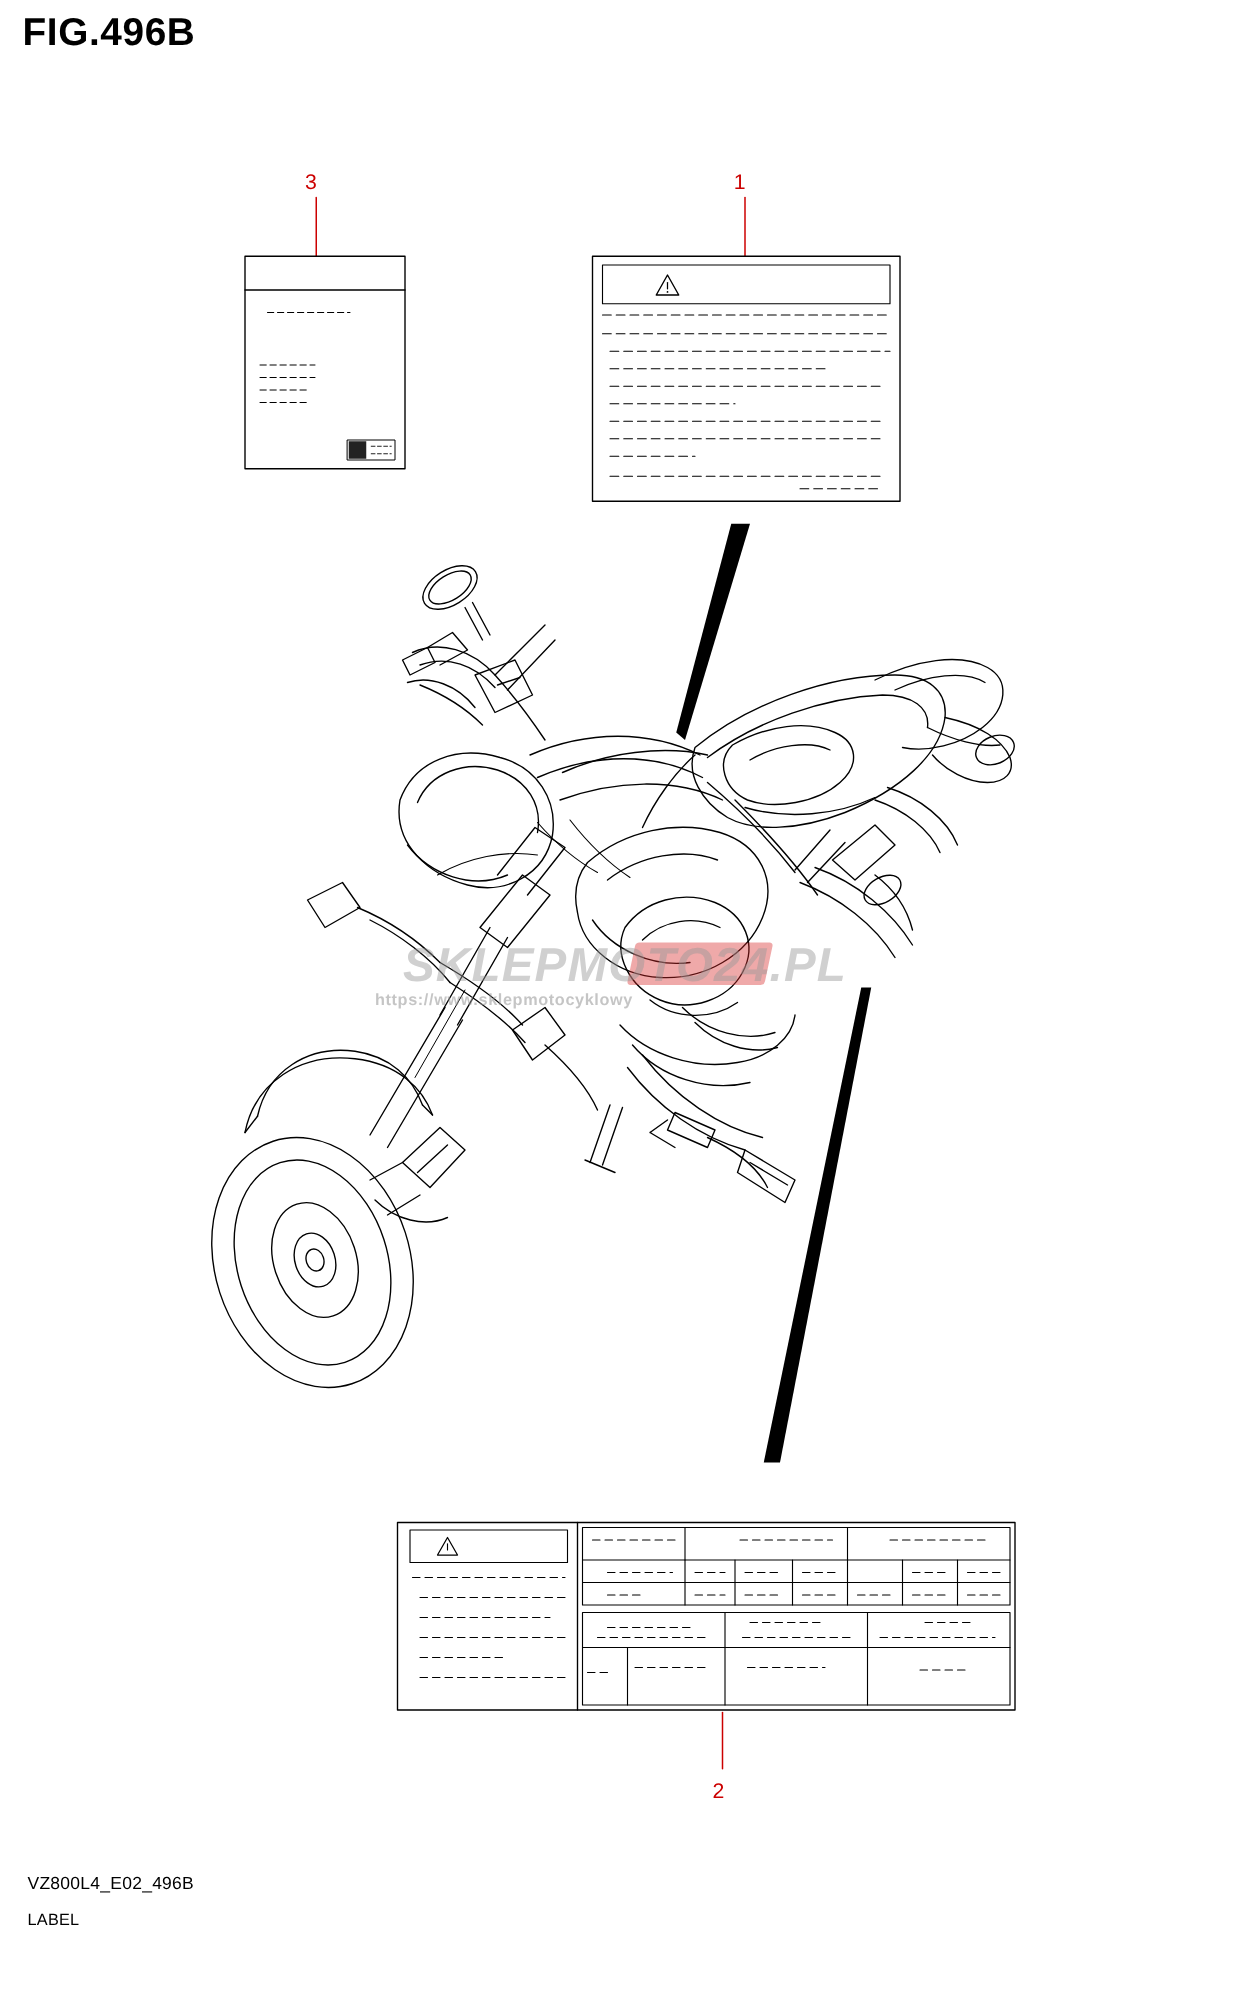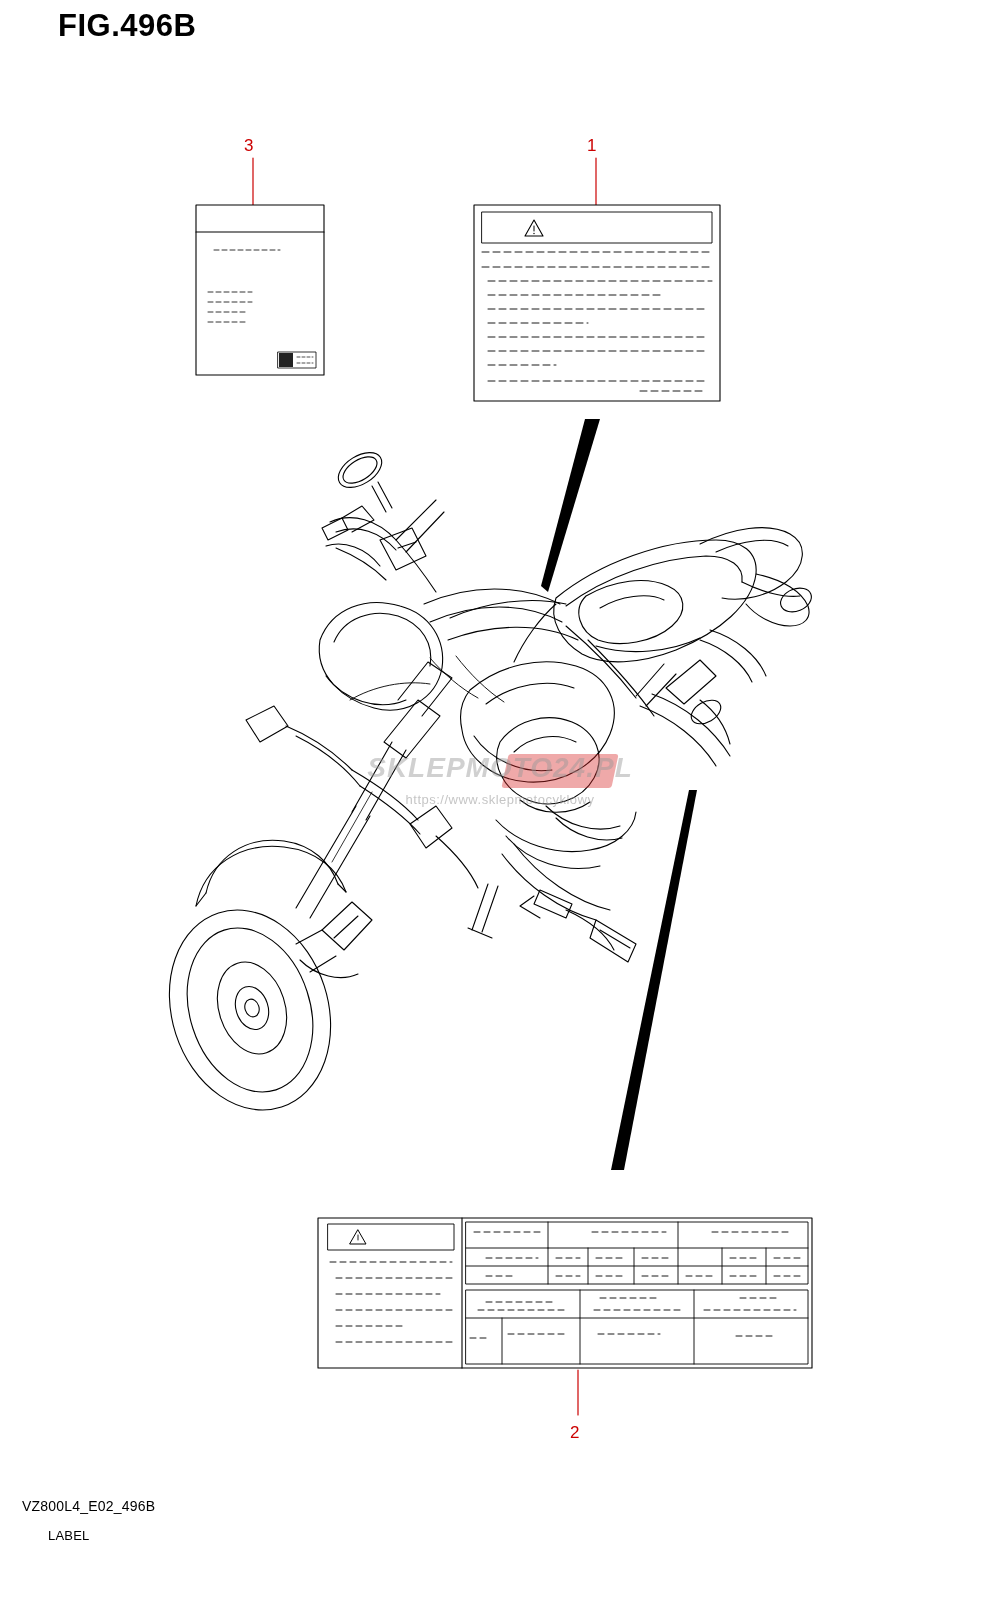--- a/index.html
+++ b/index.html
@@ -15,36 +15,34 @@
     color: #000000;
     overflow: hidden;
   }
   #fig-title {
     position: absolute;
     left: 18px;
     top: 8px;
     font-size: 31px;
     font-weight: bold;
     letter-spacing: 0.5px;
-    margin-left: 40px;
   }
   #footer-code {
     position: absolute;
     left: 22px;
     top: 1498px;
     font-size: 14px;
     letter-spacing: 0.2px;
   }
   #footer-label {
     position: absolute;
     left: 22px;
     top: 1528px;
     font-size: 13px;
     letter-spacing: 0.2px;
-    margin-left: 26px;
   }
   .callout {
     position: absolute;
     font-size: 17px;
     color: #cc0000;
     font-family: "Liberation Sans", sans-serif;
   }
   svg.layer {
     position: absolute;
     left: 0;
@@ -60,35 +58,35 @@
     width: 400px;
     height: 62px;
     pointer-events: none;
   }
   .wm-text {
     position: absolute;
     left: 0;
     top: 0;
     width: 400px;
     text-align: center;
-    font-size: 28px;
+    font-size: 38px;
     font-weight: bold;
     font-style: italic;
     color: rgba(150,150,150,0.45);
     letter-spacing: 1px;
   }
   .wm-sub {
     position: absolute;
     left: 0;
     top: 40px;
     width: 400px;
-    text-align: center;
     font-size: 13px;
     color: rgba(150,150,150,0.55);
     letter-spacing: 0.5px;
+    font-weight: bold;
   }
   .wm-red {
     position: absolute;
     left: 205px;
     top: 2px;
     width: 110px;
     height: 34px;
     background: rgba(214,40,40,0.40);
     transform: skewX(-12deg);
     border-radius: 3px;

